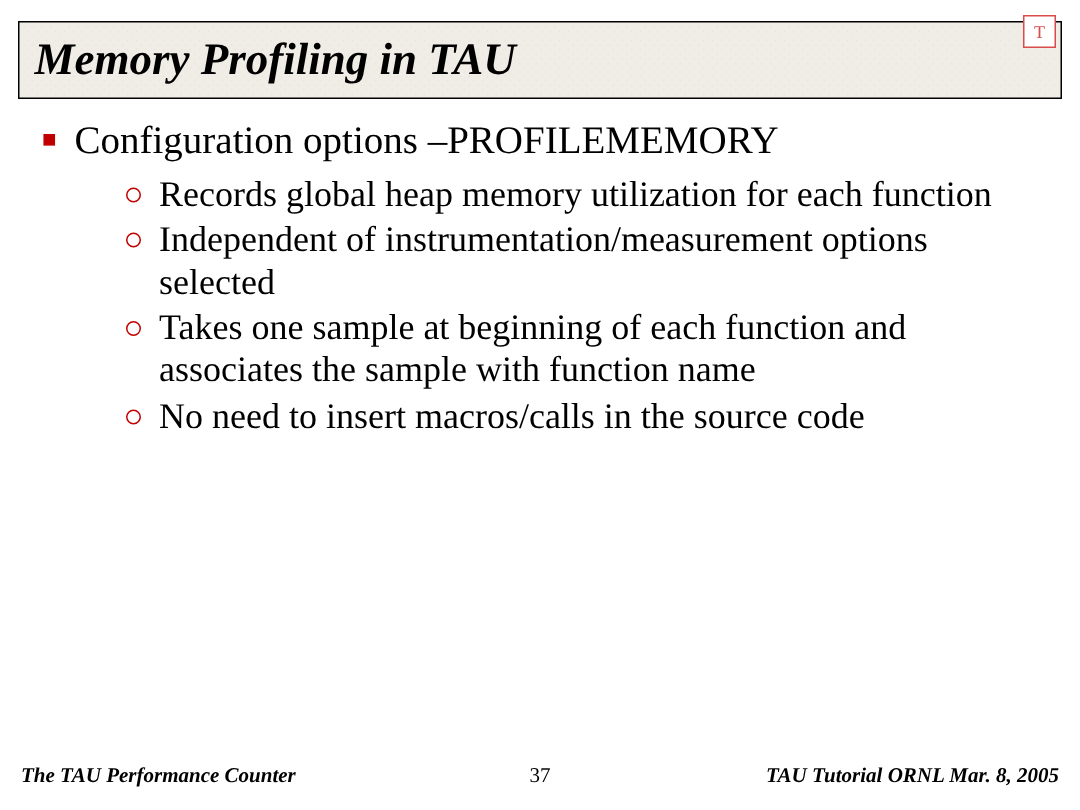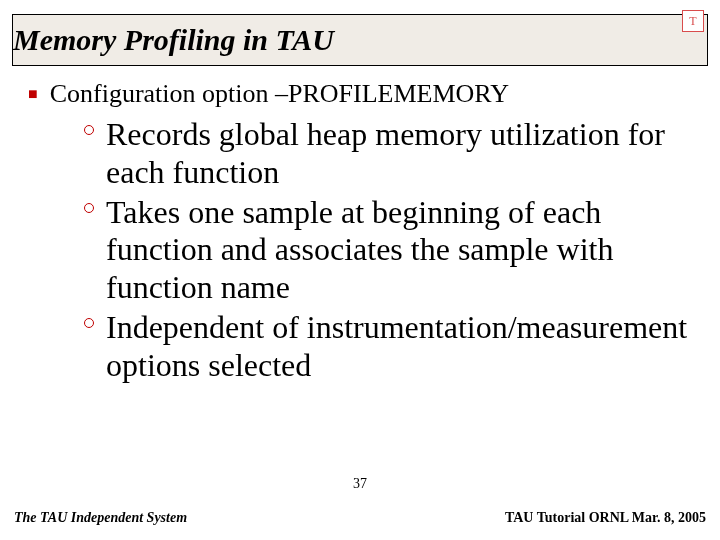--- a/index.html
+++ b/index.html
@@ -26,21 +26,21 @@
     height: 52px;
     border: 1px solid #000;
     background: #f0ece6;
     background-image:
       radial-gradient(circle, rgba(0,0,0,0.03) 15%, transparent 16%),
       radial-gradient(circle, rgba(0,0,0,0.03) 15%, transparent 16%);
     background-size: 6px 6px;
     background-position: 0 0, 3px 3px;
     display: flex;
     align-items: center;
-    padding-left: 0;
+    padding-left: 10px;
     box-sizing: border-box;
   }
   .title-text {
     font-size: 30px;
     font-weight: bold;
     font-style: italic;
   }
   .logo {
     position: absolute;
     top: 10px;
@@ -77,21 +77,21 @@
     flex: 0 0 auto;
   }
   .l1 .text {
     flex: 1 1 auto;
     line-height: 1.2;
   }
   .sub {
     margin-left: 56px;
     display: flex;
     align-items: flex-start;
-    font-size: 32px;
+    font-size: 24px;
     line-height: 1.18;
     margin-bottom: 2px;
   }
   .sub .ring {
     flex: 0 0 auto;
     width: 10px;
     height: 10px;
     border: 1.4px solid #c00000;
     border-radius: 50%;
     margin-top: 9px;
@@ -114,54 +114,58 @@
   .footer .left {
     font-style: italic;
     font-weight: bold;
   }
   .footer .center {
     position: absolute;
     left: 50%;
     transform: translateX(-50%);
   }
   .footer .right {
+    font-style: italic;
     font-weight: bold;
-    margin-top: 34px;
   }
 </style>
 </head>
 <body>
 
 <div class="slide">
 
   <div class="title-bar">
     <span class="title-text">Memory Profiling in TAU</span>
   </div>
 
   <div class="logo">T</div>
 
   <div class="body">
     <div class="l1">
       <span class="bullet">■</span>
-      <span class="text">Configuration option –PROFILEMEMORY</span>
+      <span class="text">Configuration options –PROFILEMEMORY</span>
     </div>
 
     <div class="sub">
       <span class="ring"></span>
       <span class="text">Records global heap memory utilization for each function</span>
     </div>
     <div class="sub">
       <span class="ring"></span>
+      <span class="text">Independent of instrumentation/measurement options selected</span>
+    </div>
+    <div class="sub">
+      <span class="ring"></span>
       <span class="text">Takes one sample at beginning of each function and associates the sample with function name</span>
     </div>
     <div class="sub">
       <span class="ring"></span>
-      <span class="text">Independent of instrumentation/measurement options selected</span>
+      <span class="text">No need to insert macros/calls in the source code</span>
     </div>
   </div>
 
   <div class="footer">
-    <span class="left">The TAU Independent System</span>
+    <span class="left">The TAU Performance Counter</span>
     <span class="center">37</span>
     <span class="right">TAU Tutorial ORNL Mar. 8, 2005</span>
   </div>
 
 </div>
 
 </body></html>

